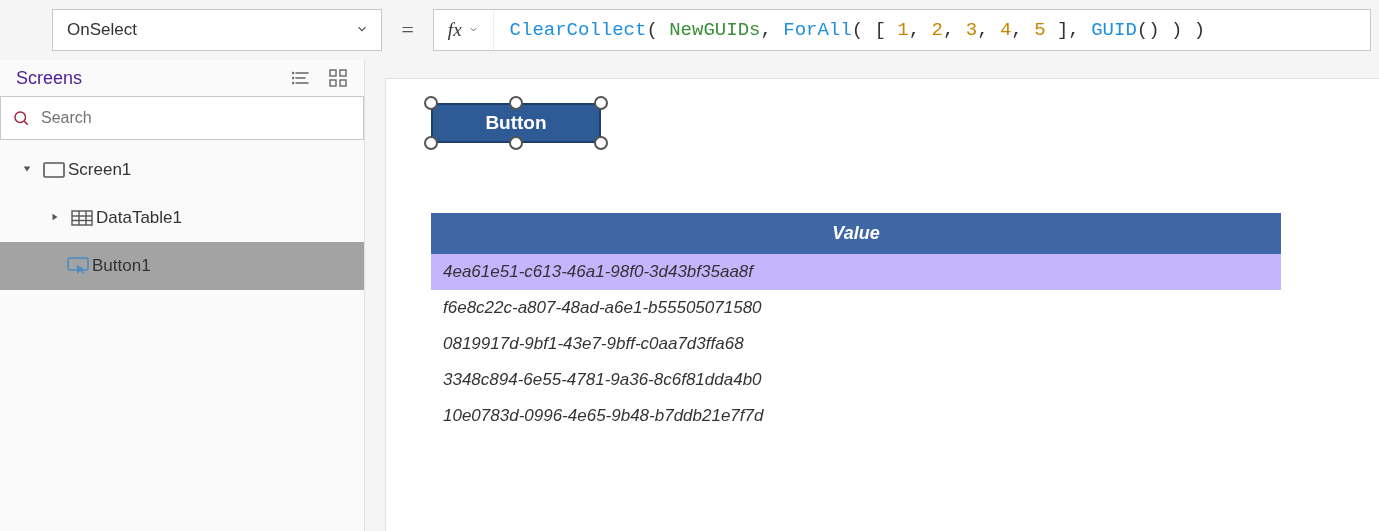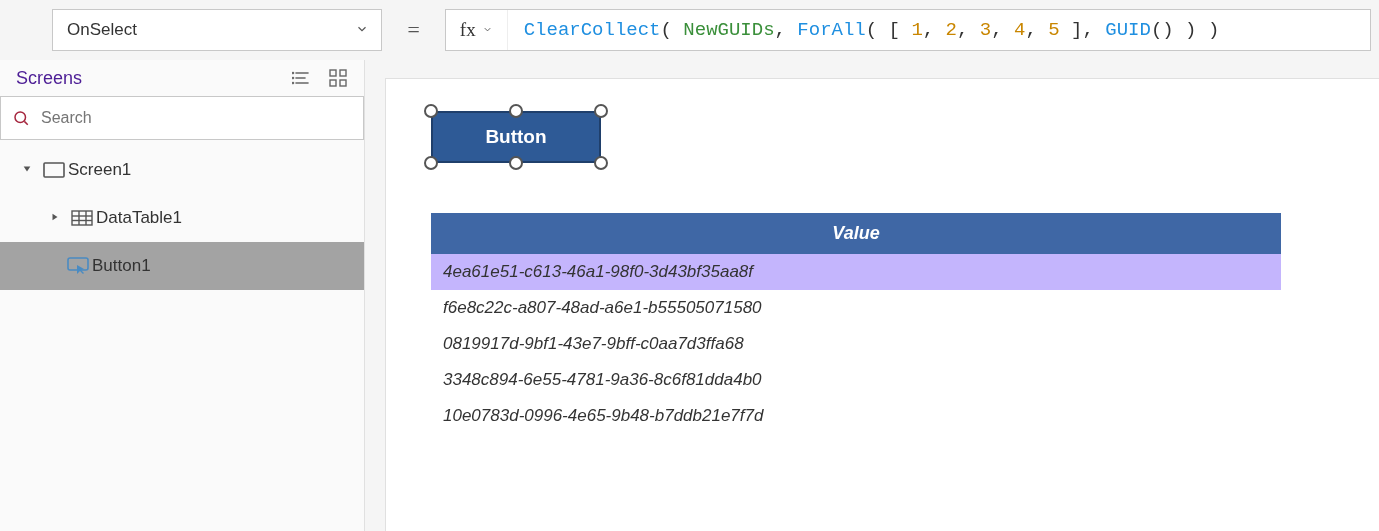--- a/index.html
+++ b/index.html
@@ -1,24 +1,24 @@
 <!DOCTYPE html>
 <html><head>
 <meta charset="utf-8">
 <style>
   * { box-sizing: border-box; margin: 0; padding: 0; }
   body { font-family: "Segoe UI", Arial, sans-serif; background: #f5f5f5; width: 1379px; height: 531px; overflow: hidden; }
   
-  .top-bar { display: flex; align-items: center; height: 60px; background: #f5f5f5; padding: 0 8px; gap: 16px; }
+  .top-bar { display: flex; align-items: center; height: 60px; background: #f5f5f5; padding: 0 8px; gap: 10px; }
   .property-select { position: relative; display: flex; align-items: center; width: 330px; height: 42px; background: #fff; border: 1px solid #c8c8c8; margin-left: 44px; padding: 0 14px; font-size: 17px; color: #333; }
   .property-select .chev { position: absolute; right: 12px; font-size: 14px; color: #555; }
   .equals { font-size: 22px; color: #555; margin: 0 8px; font-style: italic; font-family: "Times New Roman", serif; }
   .formula-bar { flex: 1; height: 42px; background: #fff; border: 1px solid #c8c8c8; display: flex; align-items: center; }
   .fx-box { display: flex; align-items: center; gap: 6px; padding: 0 14px; height: 100%; border-right: 1px solid #eee; }
-  .fx { font-family: "Times New Roman", serif; font-size: 19px; color: #333; }
+  .fx { font-family: "Times New Roman", serif; font-style: italic; font-size: 19px; color: #333; }
   .fx-chev { font-size: 11px; color: #555; }
   .formula-text { padding: 0 16px; font-family: "Consolas","Courier New",monospace; font-size: 19px; white-space: nowrap; }
   .tok-fn { color: #1f8fe0; }
   .tok-id { color: #3a8f3a; }
   .tok-num { color: #c98600; }
   .tok-punc { color: #333; }
 
   .main { display: flex; height: calc(100% - 60px); }
   .left-panel { width: 365px; background: #fafafa; border-right: 1px solid #e0e0e0; }
   .panel-header { display: flex; align-items: center; justify-content: space-between; height: 36px; padding: 0 16px; font-size: 18px; color: #4c1d95; }
@@ -31,21 +31,21 @@
   .tree-row { display: flex; align-items: center; height: 48px; font-size: 17px; color: #333; }
   .tree-row.selected { background: #a3a3a3; }
   .tree-caret { width: 26px; text-align: center; font-size: 12px; color: #555; }
   .tree-icon { width: 28px; display: flex; justify-content: center; }
   .indent-1 { padding-left: 14px; }
   .indent-2 { padding-left: 42px; }
   .indent-3 { padding-left: 64px; }
 
   .canvas-area { flex: 1; background: #f5f5f5; position: relative; }
   .canvas { position: absolute; left: 20px; right: 0; top: 18px; bottom: 0; background: #fff; border: 1px solid #e0e0e0; border-right: none; border-bottom: none; }
-  .sel-wrap { position: absolute; left: 45px; top: 32px; width: 170px; height: 52px; }
+  .sel-wrap { position: absolute; left: 45px; top: 24px; width: 170px; height: 40px; }
   .sel-handle { position: absolute; width: 14px; height: 14px; background: #fff; border: 2px solid #555; border-radius: 50%; z-index: 2; }
   .h-tl { left: -7px; top: -7px; } .h-t { left: 50%; top: -7px; margin-left: -7px; } .h-tr { right: -7px; top: -7px; }
   .h-bl { left: -7px; bottom: -7px; } .h-b { left: 50%; bottom: -7px; margin-left: -7px; } .h-br { right: -7px; bottom: -7px; }
   .canvas-button { width: 100%; height: 100%; background: #2e5a96; border: 2px solid #1f3f6b; border-radius: 6px; color: #fff; font-size: 19px; font-weight: 600; display: flex; align-items: center; justify-content: center; }
   .data-table { position: absolute; left: 45px; top: 134px; width: 850px; font-style: italic; }
   .dt-header { background: #3f67a5; color: #fff; text-align: center; font-size: 18px; font-weight: 600; padding: 10px 0; }
   .dt-row { padding: 8px 12px; font-size: 17px; color: #333; background: #fff; }
   .dt-row.alt { background: #c4b5fd; }
 </style>
 </head>

